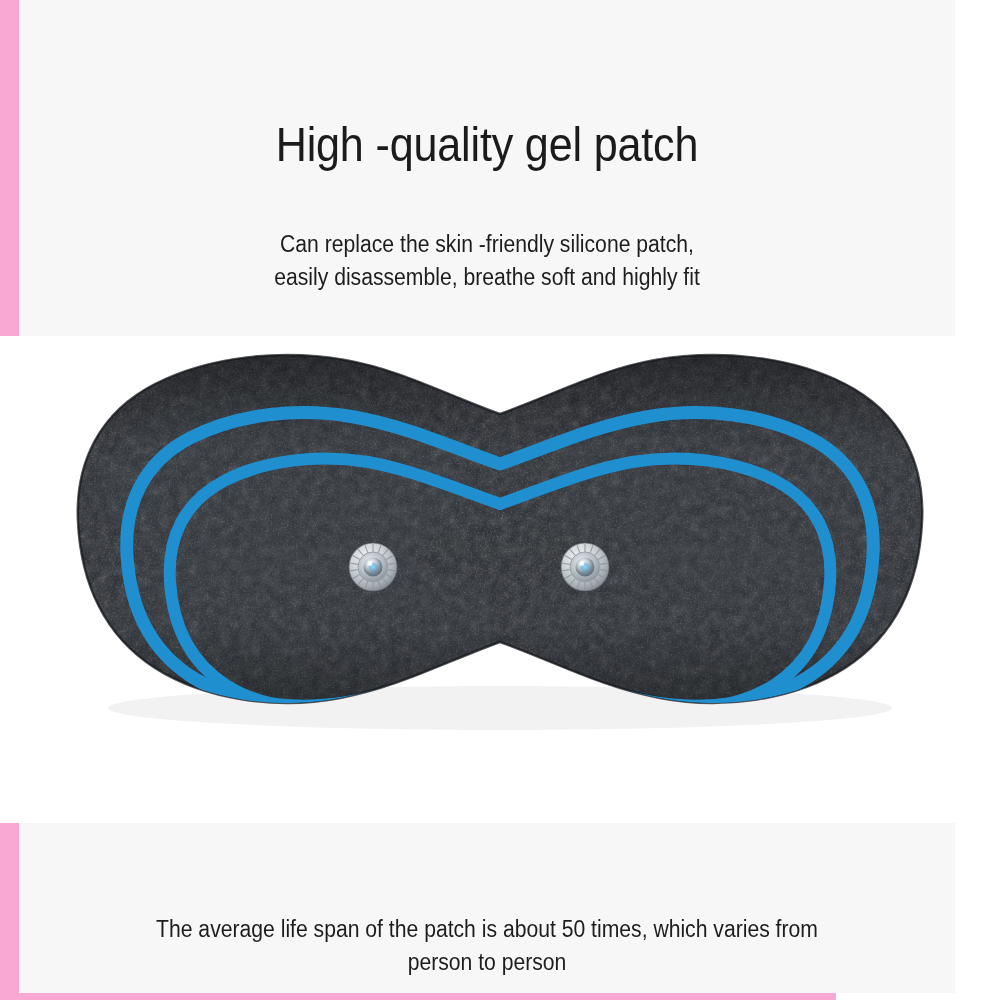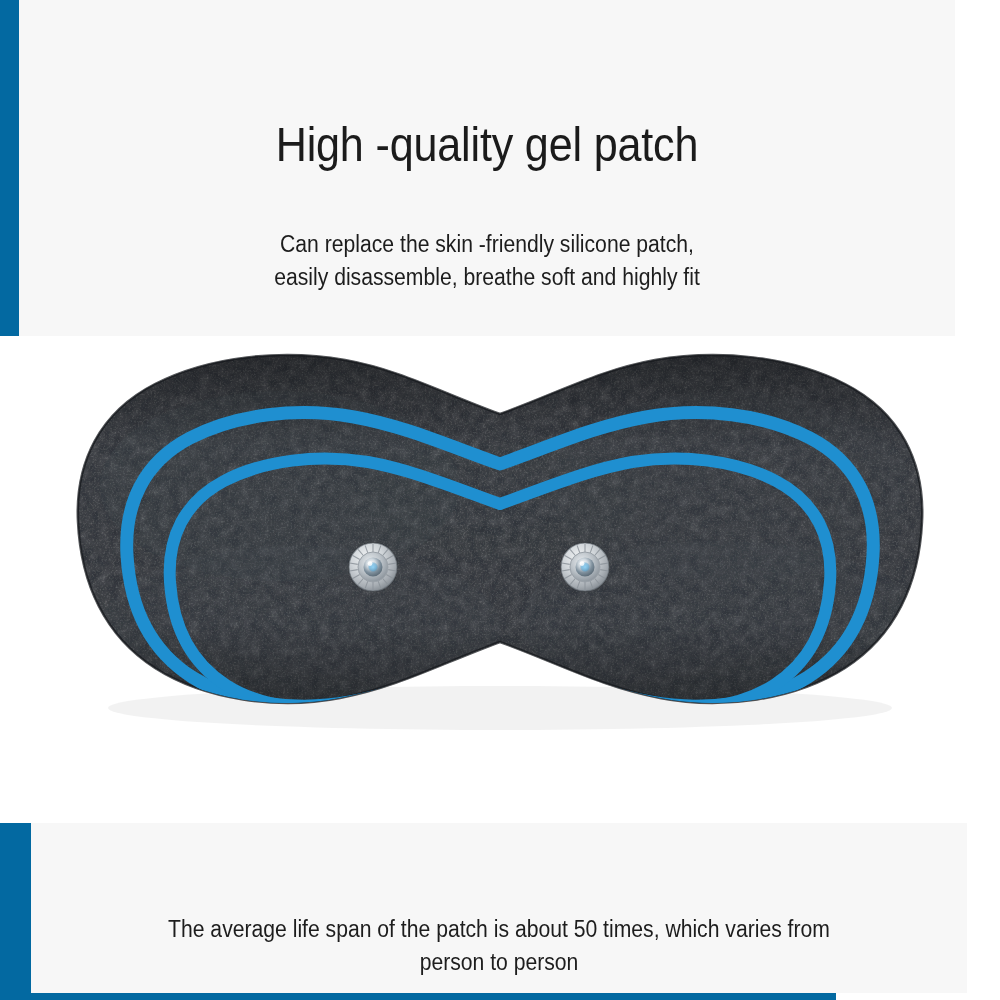--- a/index.html
+++ b/index.html
@@ -11,21 +11,21 @@
   body {
     width: 1000px;
     height: 1000px;
     font-family: "Liberation Sans", sans-serif;
     overflow: hidden;
   }
   .page {
     position: relative;
     width: 836px;
     height: 1000px;
-    background: #0369a1;
+    background: #f9a8d4;
   }
 
   
   .panel-header {
     position: absolute;
     left: 19px;
     top: 0px;
     width: 936px;
     height: 336px;
     background: #f7f7f7;
@@ -78,21 +78,21 @@
     left: 0;
     top: 0;
     width: 1000px;
     height: 487px;
     display: block;
   }
 
   
   .panel-footer {
     position: absolute;
-    left: 31px;
+    left: 19px;
     top: 823px;
     width: 936px;
     height: 170px;
     background: #f7f7f7;
   }
   .footer-text {
     position: absolute;
     top: 90px;
     left: 0;
     right: 0;

